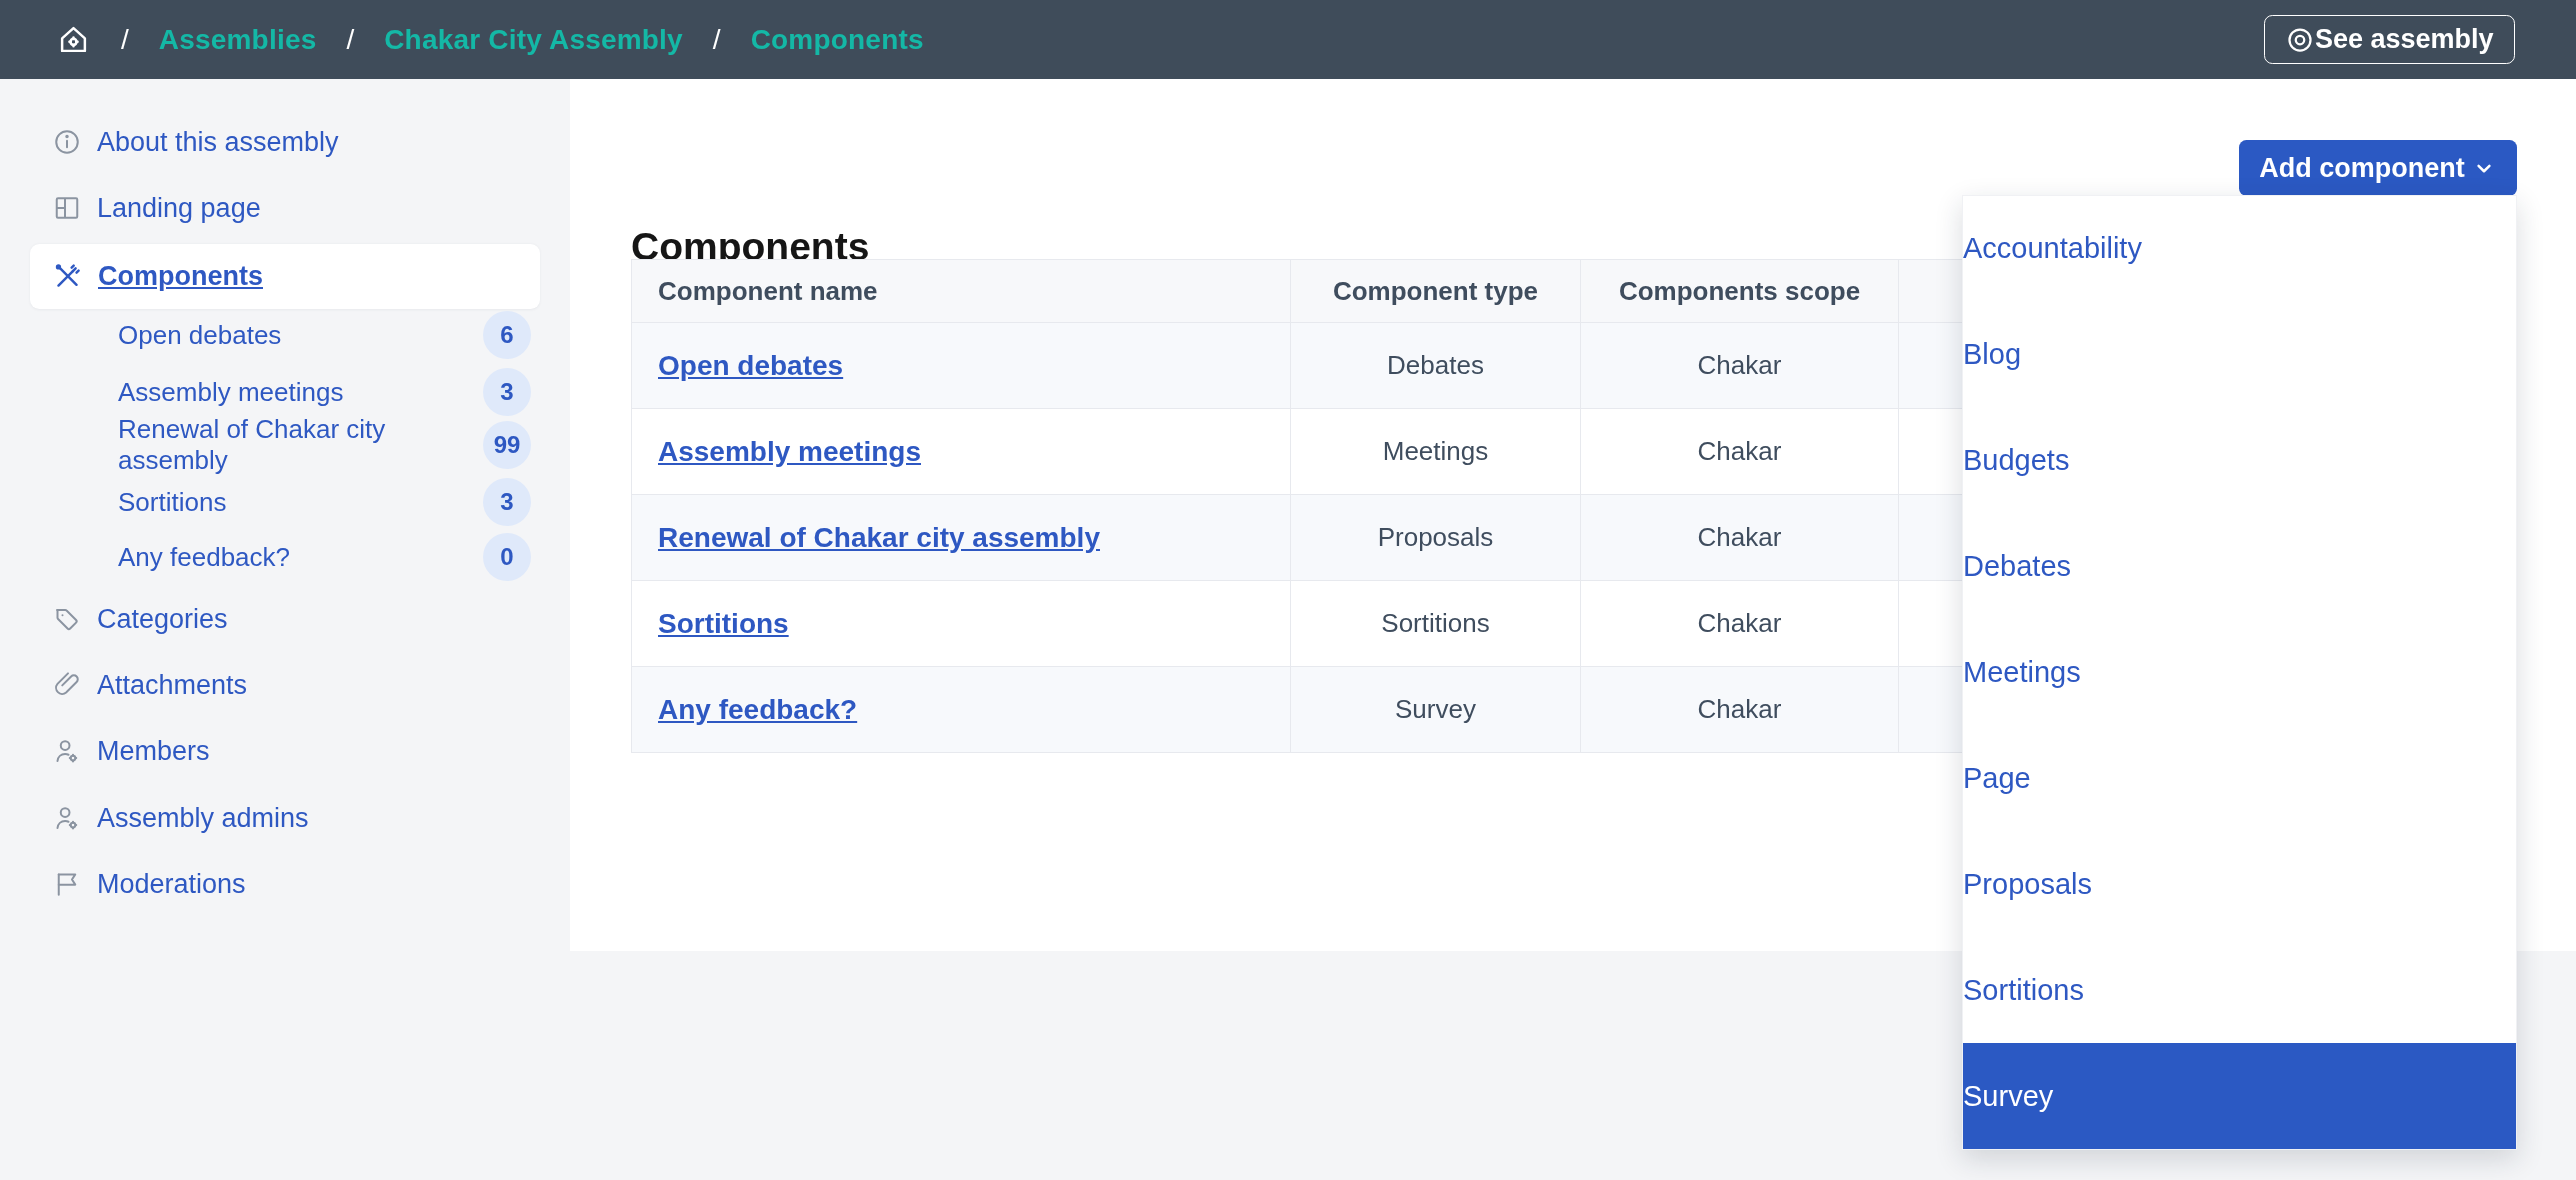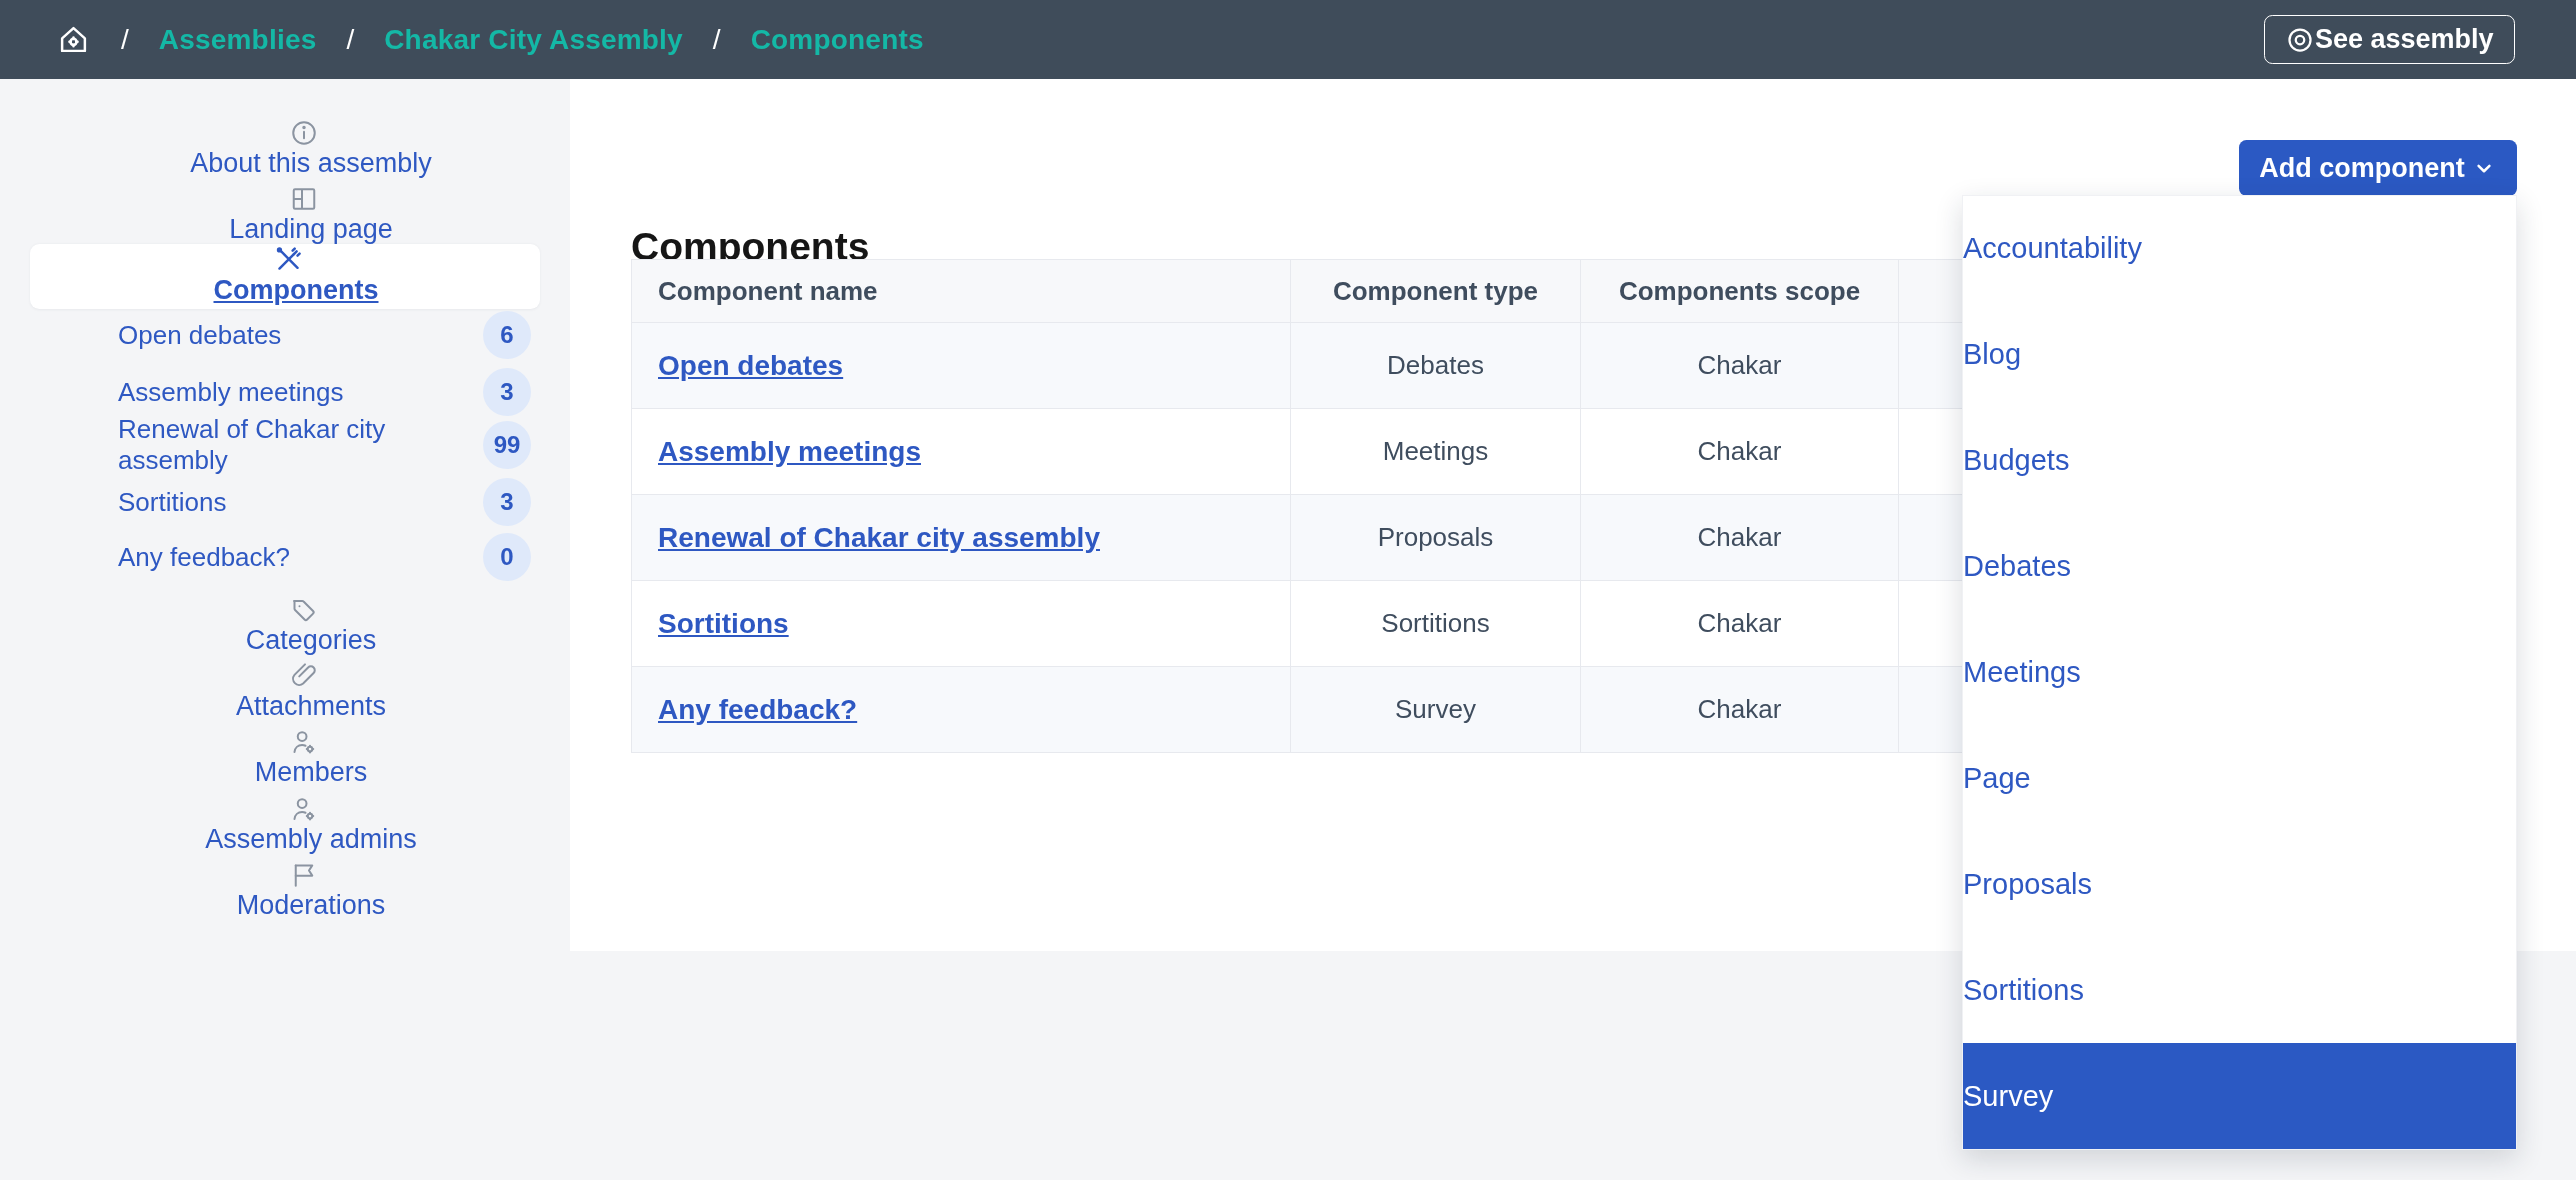--- a/index.html
+++ b/index.html
@@ -16,21 +16,21 @@
     display:flex;align-items:center;padding:0 61px 0 56px;gap:30px;z-index:60;}
   .crumb{color:#14b8a6;font-size:28px;font-weight:600;letter-spacing:0.2px;text-decoration:none;white-space:nowrap;}
   .crumb-sep{color:#fff;font-size:28px;font-weight:400;}
   .home-link{display:flex;align-items:center;}
   .see-assembly{margin-left:auto;display:flex;align-items:center;border:1.9px solid #fff;
     border-radius:8.3px;padding:8.3px 20.4px;color:#fff;font-size:27px;font-weight:700;background:transparent;cursor:pointer;}
 
   
   .sidebar{position:absolute;left:0;top:79px;width:570px;height:1102px;background:var(--page-bg);z-index:10;}
   .side-row{position:absolute;left:0;right:0;height:48px;display:flex;align-items:center;padding-left:52px;
-    color:var(--link);font-size:27px;text-decoration:none;flex-direction:column;}
+    color:var(--link);font-size:27px;text-decoration:none;}
   .side-row .lbl{color:var(--link);}
   .side-row svg{margin-right:15px;flex:0 0 auto;}
   .side-row.active{left:30px;right:30px;height:65px;background:#fff;border-radius:9.3px;padding-left:22px;
     box-shadow:0 0.9px 2.8px rgba(40,50,70,.06);}
   .side-row.active .lbl{font-weight:700;text-decoration:underline;}
   .side-sub{position:absolute;left:0;right:0;height:48px;display:flex;align-items:center;
     padding-left:118px;padding-right:39px;color:var(--link);font-size:26px;text-decoration:none;}
   .badge{margin-left:auto;min-width:48px;height:48px;border-radius:24px;background:var(--badge-bg);
     color:var(--link);font-size:24px;font-weight:700;display:flex;align-items:center;justify-content:center;padding:0 9.3px;}
 

